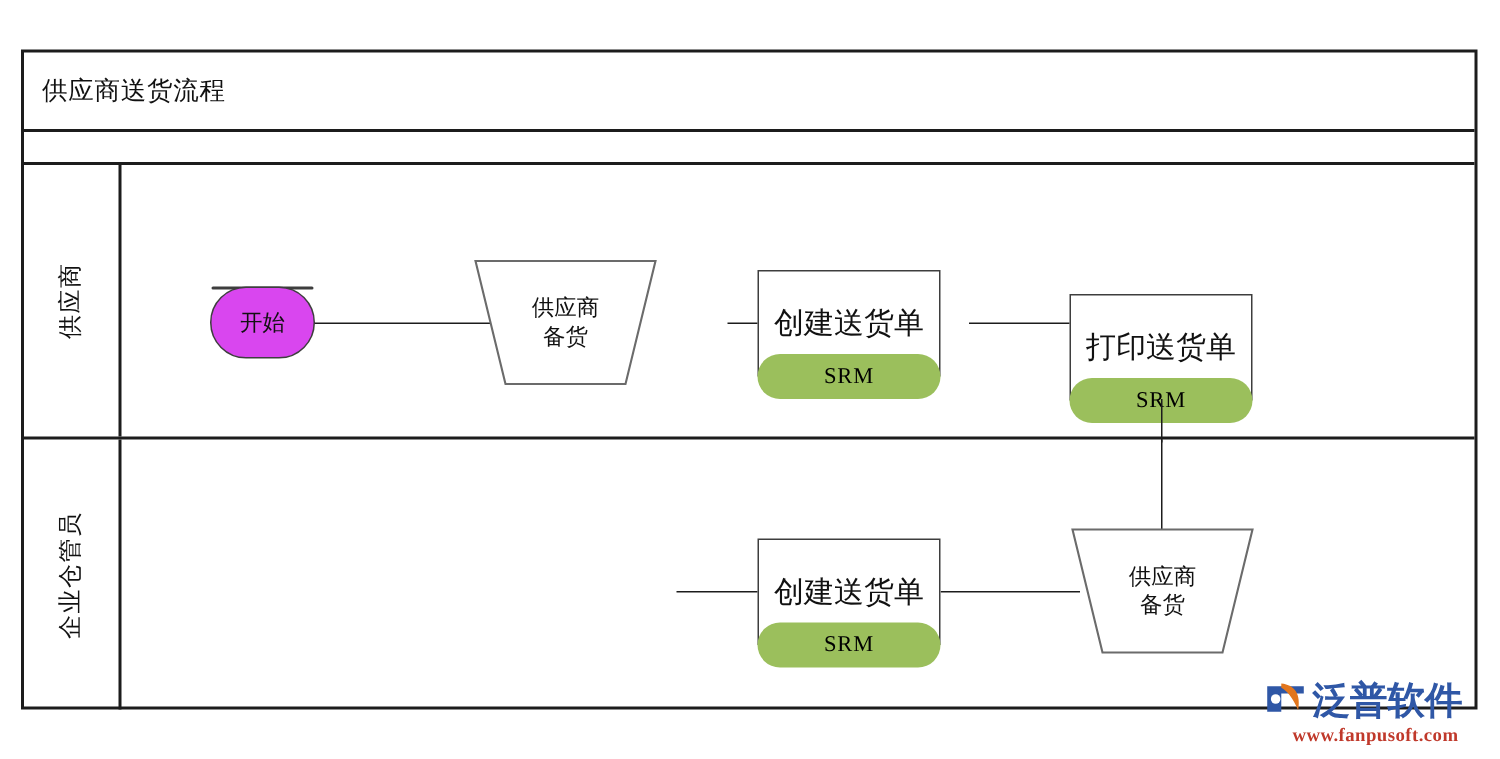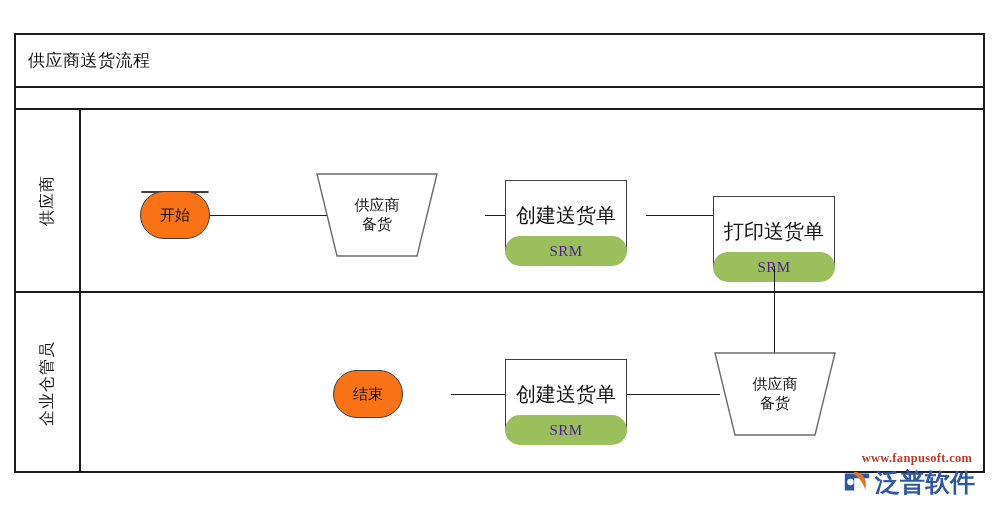--- a/index.html
+++ b/index.html
@@ -104,21 +104,21 @@
   }
 
   
   .node { position: absolute; }
 
   
   .pill {
     box-sizing: border-box;
     border: 1.4px solid #3e3e3e;
     border-radius: 999px;
-    background: #f97316;
+    background: #d946ef;
     display: flex;
     align-items: center;
     justify-content: center;
     font-size: 15px;
     color: #111111;
   }
 
   
   .proc-wrap { position: absolute; }
   .proc-box {
@@ -135,21 +135,21 @@
   }
   .srm-badge {
     position: absolute;
     left: 50%;
     transform: translateX(-50%);
     bottom: -15px;
     width: 122px;
     height: 30px;
     border-radius: 999px;
     background: #9bbf5c;
-    color: #4c1d95;
+    color: #000000;
     display: flex;
     align-items: center;
     justify-content: center;
     font-size: 15px;
     letter-spacing: 0.5px;
     font-family: "Liberation Serif", "DejaVu Serif", serif;
   }
 
   
   .trapezoid {
@@ -290,23 +290,20 @@
       </div>
 
       <div class="lane-body">
 
         <div class="conn-v" style="left:693px; top:0px; height:86px;"></div>
 
         <div class="conn-h" style="left:370px; top:101px; width:56px;"></div>
 
         <div class="conn-h" style="left:546px; top:101px; width:93px;"></div>
 
-        <div class="node pill" id="end-node" style="left:252px; top:77px; width:70px; height:48px;">
-          <span>结束</span>
-        </div>
 
         <div class="proc-wrap" style="left:424px; top:66px; width:122px; height:71px;">
           <div class="proc-box">
             <span>创建送货单</span>
           </div>
           <div class="srm-badge">
             <span>SRM</span>
           </div>
         </div>
 
@@ -320,22 +317,22 @@
           </div>
         </div>
 
       </div>
     </div>
 
   </div>
 </div>
 
 <div id="watermark">
-  <div id="logo-url">www.fanpusoft.com</div>
   <div id="logo-row">
     <svg id="logo-mark" viewBox="0 0 32 32">
       <path d="M3 7 L29 7 L29 12 L13 12 L13 25 L3 25 Z" fill="#2f57a6"></path>
       <path d="M13 5 C23 6 27 13 25 24 C21 15 17 10 13 8 Z" fill="#e2761d"></path>
       <circle cx="9" cy="16" r="3.4" fill="#ffffff"></circle>
     </svg>
     <div id="logo-word">泛普软件</div>
   </div>
+  <div id="logo-url">www.fanpusoft.com</div>
 </div>
 
 </body></html>

